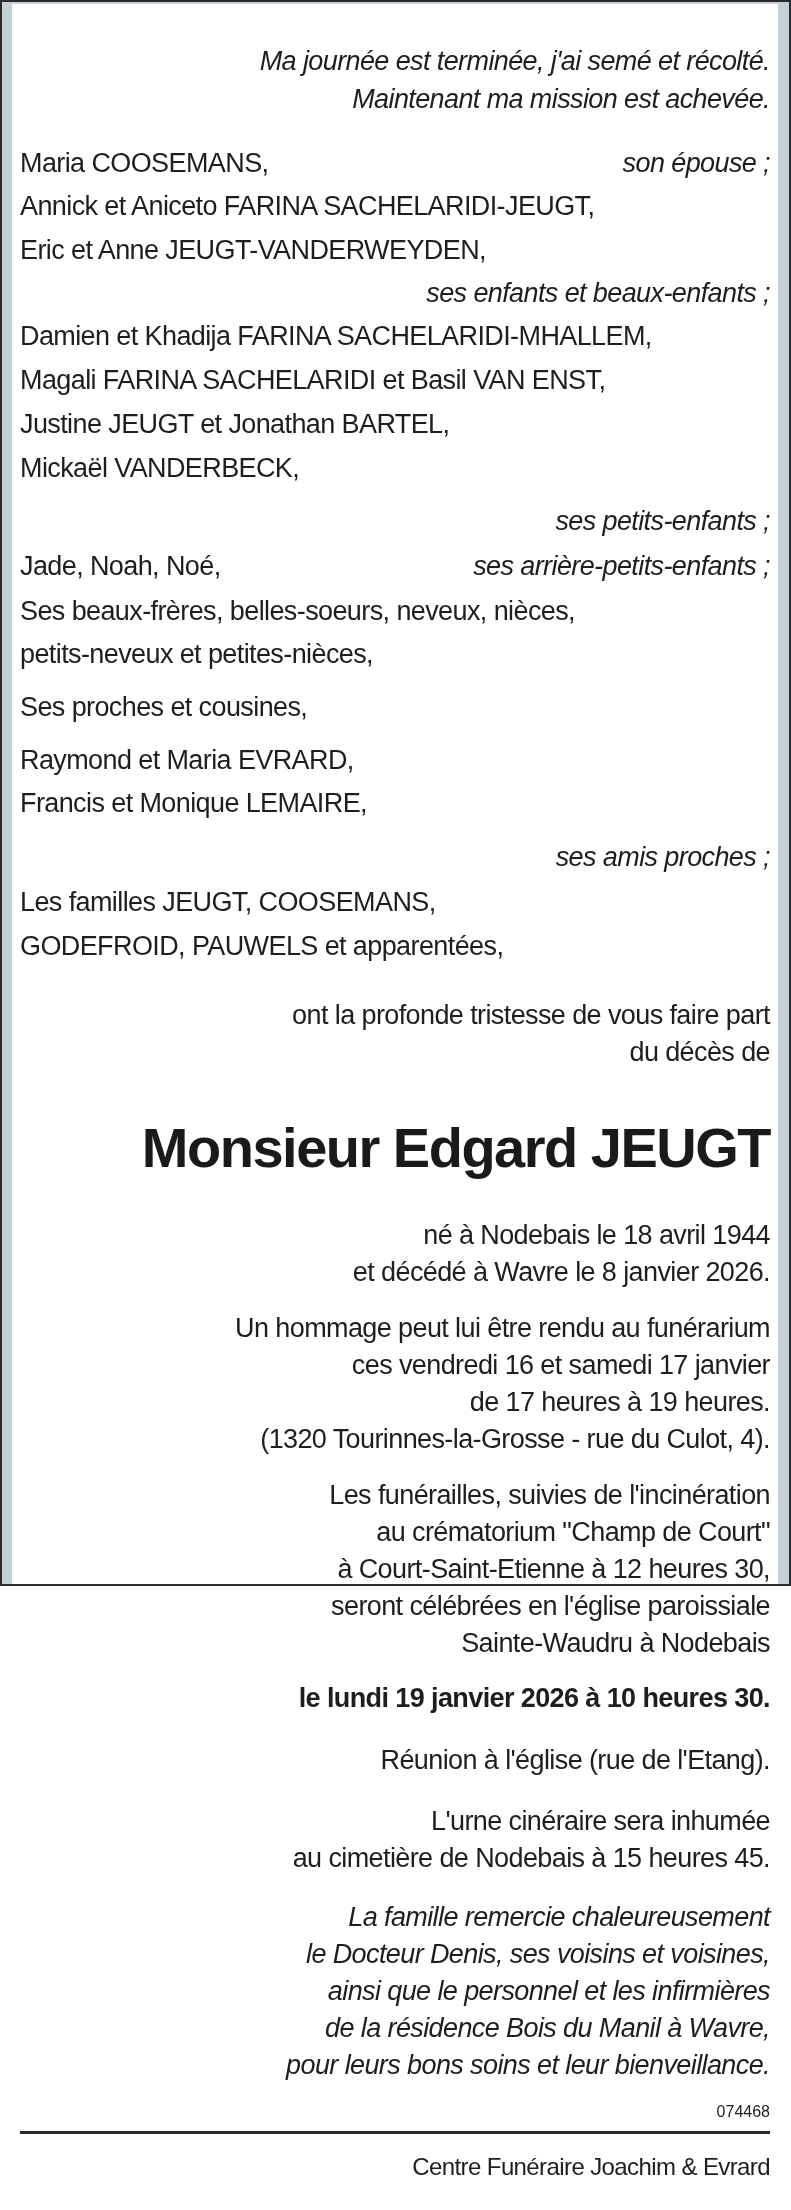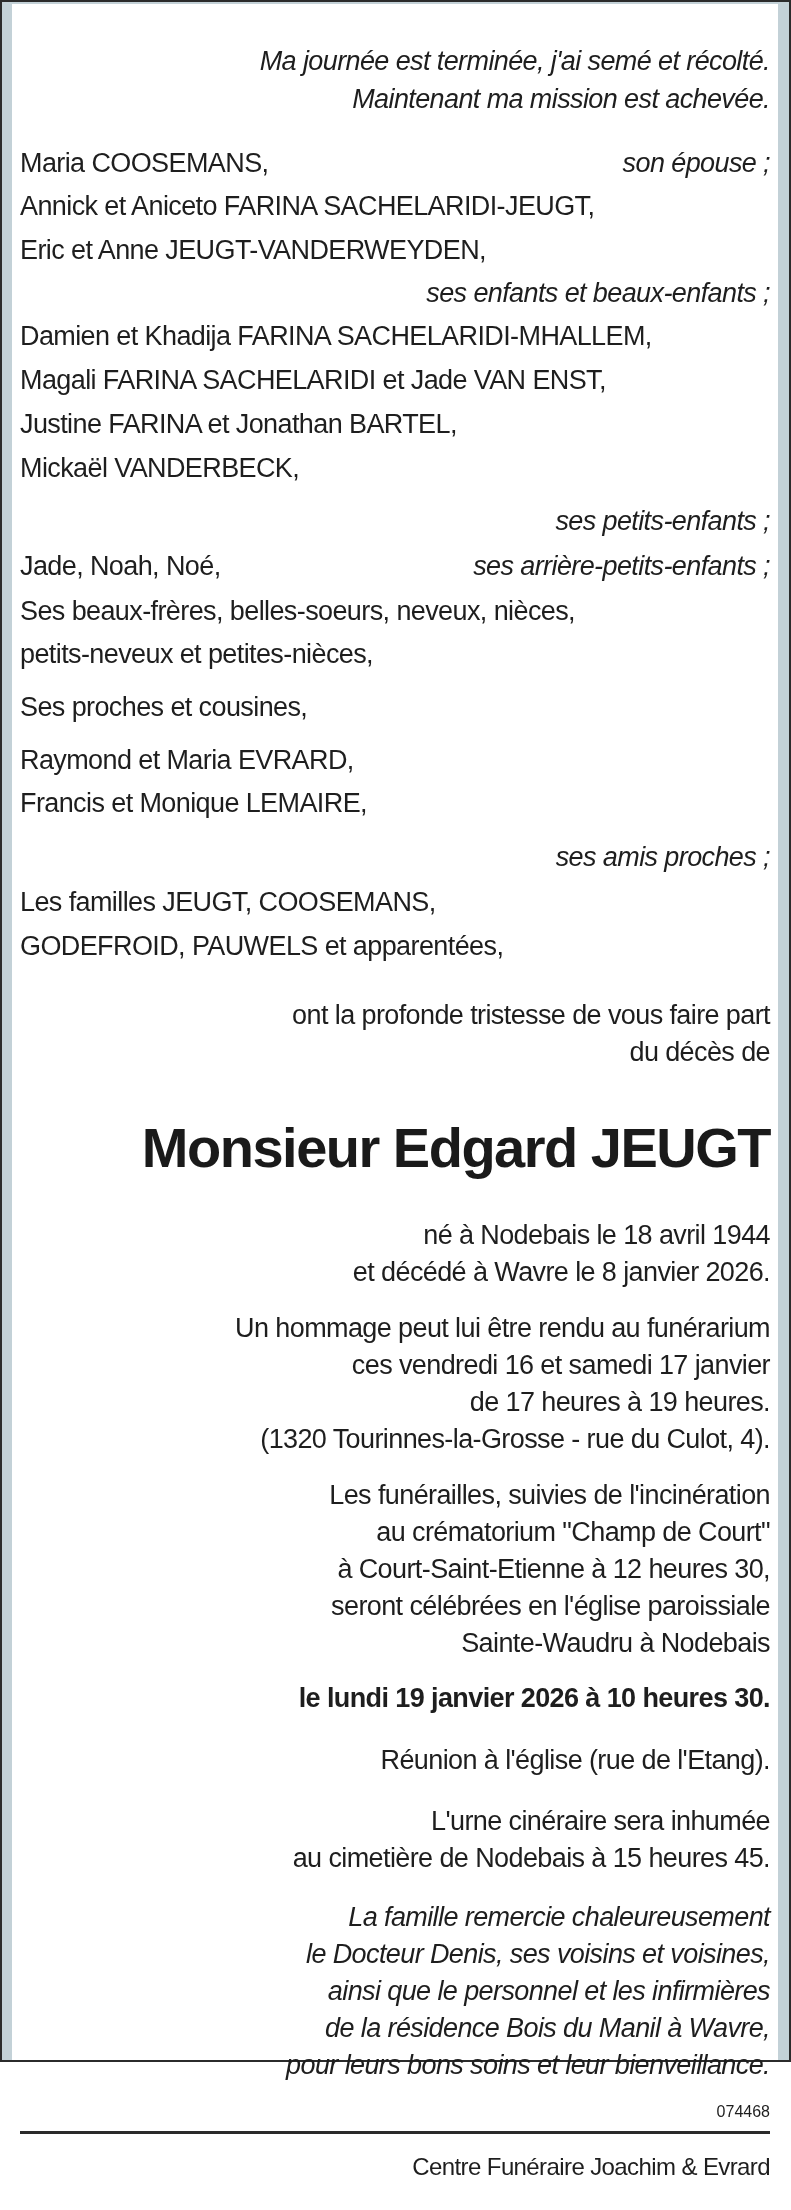--- a/index.html
+++ b/index.html
@@ -1,18 +1,18 @@
 <!DOCTYPE html>
 <html><head>
 <meta charset="utf-8">
 <style>
   html, body { margin: 0; padding: 0; background: #ffffff; }
   body { width: 791px; height: 2210px; position: relative; overflow: hidden; }
   .frame {
-    position: absolute; left: 0; top: 0; width: 791px; height: 2062px;
+    position: absolute; left: 0; top: 0; width: 791px; height: 1586px;
     box-sizing: border-box; background: #2b2b2b;
   }
   .band {
     position: absolute; left: 2px; top: 2px; right: 2px; bottom: 2px;
     background: #c3d1d7;
   }
   .page {
     position: absolute; left: 12px; top: 4px; right: 13px; bottom: 2px;
     background: #ffffff;
   }
@@ -49,22 +49,22 @@
 
     <div class="ln split" style="top:142px">
       <span>Maria COOSEMANS,</span>
       <span class="it">son épouse ;</span>
     </div>
     <div class="ln" style="top:185px">Annick et Aniceto FARINA SACHELARIDI-JEUGT,</div>
     <div class="ln" style="top:229px">Eric et Anne JEUGT-VANDERWEYDEN,</div>
     <div class="ln it r" style="top:272px">ses enfants et beaux-enfants ;</div>
 
     <div class="ln" style="top:315px">Damien et Khadija FARINA SACHELARIDI-MHALLEM,</div>
-    <div class="ln" style="top:359px">Magali FARINA SACHELARIDI et Jade VAN ENST,</div>
-    <div class="ln" style="top:403px">Justine FARINA et Jonathan BARTEL,</div>
+    <div class="ln" style="top:359px">Magali FARINA SACHELARIDI et Basil VAN ENST,</div>
+    <div class="ln" style="top:403px">Justine JEUGT et Jonathan BARTEL,</div>
     <div class="ln" style="top:447px">Mickaël VANDERBECK,</div>
     <div class="ln it r" style="top:500px">ses petits-enfants ;</div>
 
     <div class="ln split" style="top:545px">
       <span>Jade, Noah, Noé,</span>
       <span class="it">ses arrière-petits-enfants ;</span>
     </div>
 
     <div class="ln" style="top:590px">Ses beaux-frères, belles-soeurs, neveux, nièces,</div>
     <div class="ln" style="top:633px">petits-neveux et petites-nièces,</div>

